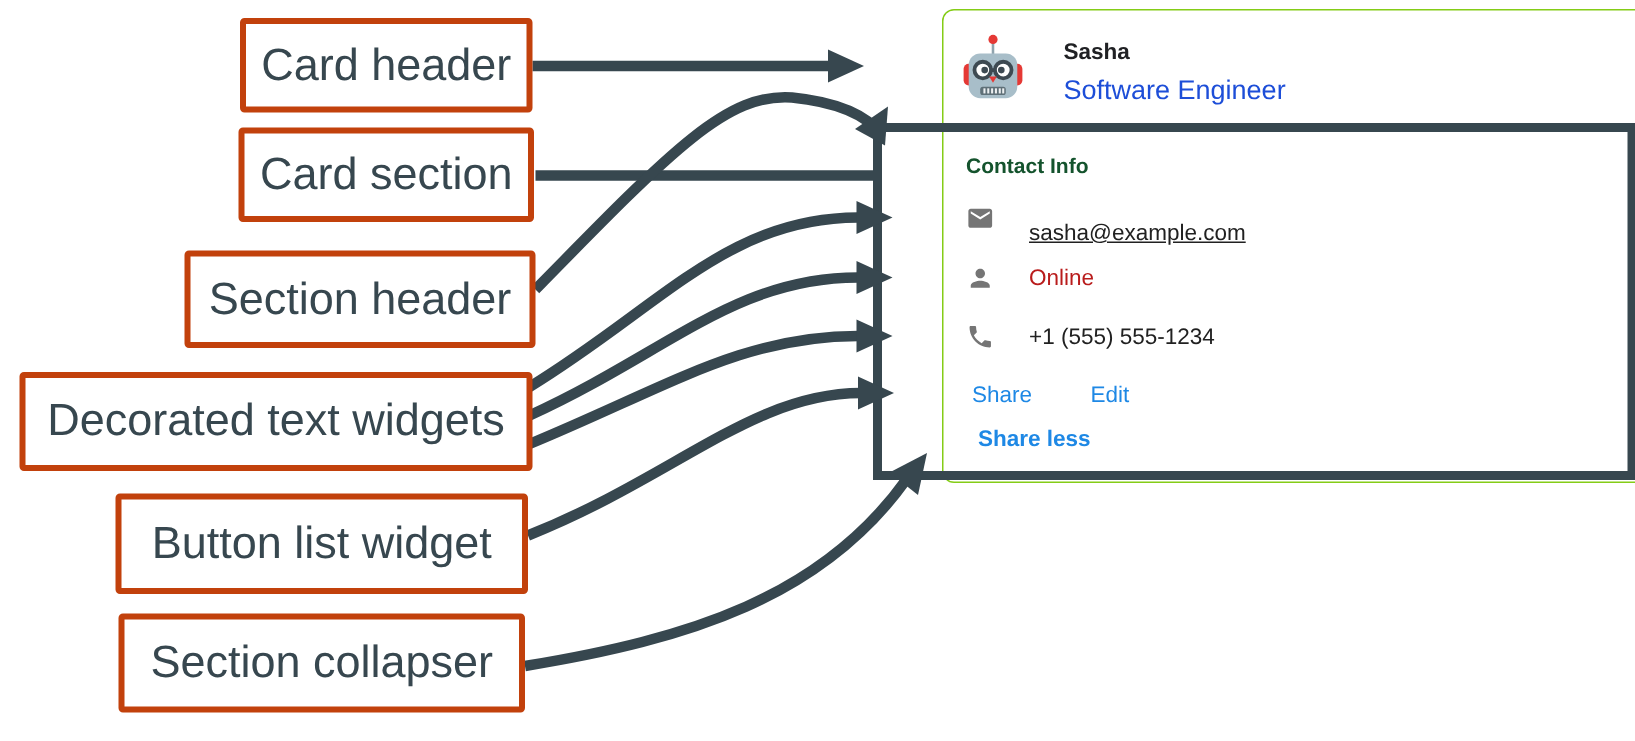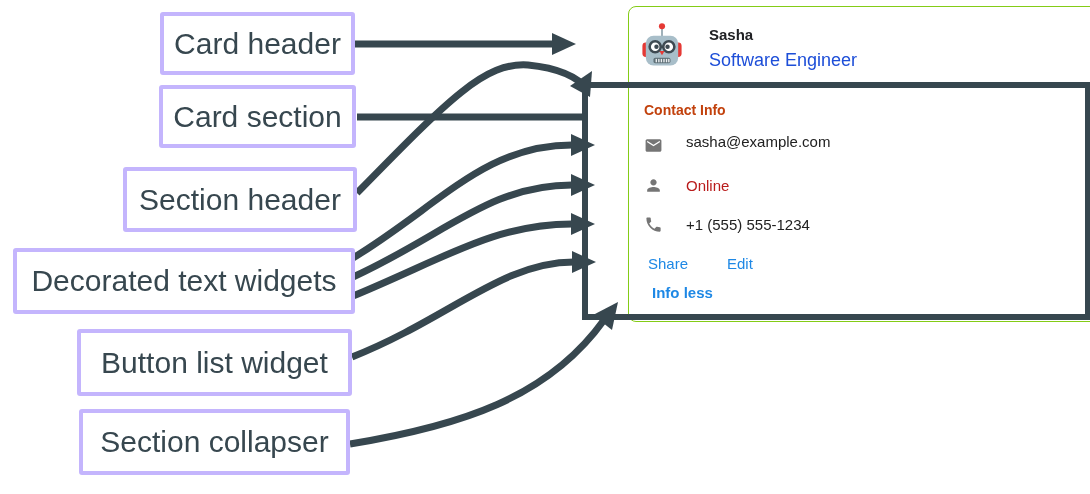--- a/index.html
+++ b/index.html
@@ -1,20 +1,20 @@
 <!DOCTYPE html>
 <html><head>
 <meta charset="utf-8">
 <style>
   html,body{margin:0;padding:0;background:#fff;}
   #page{position:relative;width:1090px;height:494px;background:#fff;overflow:hidden;
         font-family:"Liberation Sans","DejaVu Sans",sans-serif;}
 
   
-  .label-box{position:absolute;box-sizing:border-box;border:4px solid #c4b5fd;border-radius:3px;
+  .label-box{position:absolute;box-sizing:border-box;border:4px solid #c2410c;border-radius:3px;
              background:#fff;display:flex;align-items:center;justify-content:center;
              font-size:30px;color:#37474F;white-space:nowrap;z-index:3;}
   .lb1{left:160px;top:12px;width:195px;height:63px;}
   .lb2{left:159px;top:85px;width:197px;height:63px;}
   .lb3{left:123px;top:167px;width:234px;height:65px;}
   .lb4{left:13px;top:248px;width:342px;height:66px;}
   .lb5{left:77px;top:329px;width:275px;height:67px;}
   .lb6{left:79px;top:409px;width:271px;height:66px;}
 
   
@@ -22,25 +22,25 @@
   #arrows path{fill:none;stroke:#37474F;stroke-width:7;}
   #arrows polygon{fill:#37474F;stroke:none;}
   #arrows rect{fill:none;stroke:#37474F;stroke-width:6;}
 
   
   .card{position:absolute;left:588px;top:6px;width:496px;height:316px;box-sizing:border-box;
         background:#fff;border:1px solid #84cc16;border-radius:8px;z-index:1;margin-left:40px;}
   .avatar{position:absolute;left:12px;top:15px;}
   .name{position:absolute;left:80px;top:19px;font-size:15px;font-weight:600;color:#202124;}
   .role{position:absolute;left:80px;top:43px;font-size:18px;color:#1d4ed8;}
-  .section-title{position:absolute;left:15px;top:95px;font-size:14px;font-weight:600;color:#c2410c;}
+  .section-title{position:absolute;left:15px;top:95px;font-size:14px;font-weight:600;color:#14532d;}
   .row-icon{position:absolute;left:15px;}
   .ri-email{top:129px;} .ri-person{top:169px;} .ri-phone{top:208px;}
   .row-text{position:absolute;left:57px;font-size:15px;color:#212121;line-height:18px;}
-  .rt-email{top:126px;} .rt-person{top:170px;color:#b91c1c;} .rt-phone{top:209px;}
+  .rt-email{top:140px;text-decoration:underline;} .rt-person{top:170px;color:#b91c1c;} .rt-phone{top:209px;}
   .btn{position:absolute;font-size:15px;font-weight:500;color:#1E88E5;cursor:pointer;}
   .btn-share{left:19px;top:248px;} .btn-edit{left:98px;top:248px;}
   .collapser{position:absolute;left:23px;top:277px;font-size:15px;font-weight:700;color:#1E88E5;cursor:pointer;}
 </style>
 </head>
 <body>
 
 <div id="page">
 
   <div class="card">
@@ -81,21 +81,21 @@
     </svg>
     <div class="row-text rt-person">Online</div>
 
     <svg class="row-icon ri-phone" width="19" height="19" viewBox="0 0 24 24" fill="#757575">
       <path d="M6.62 10.79c1.44 2.83 3.76 5.14 6.59 6.59l2.2-2.2c.27-.27.67-.36 1.02-.24 1.12.37 2.33.57 3.57.57.55 0 1 .45 1 1V20c0 .55-.45 1-1 1-9.39 0-17-7.61-17-17 0-.55.45-1 1-1h3.5c.55 0 1 .45 1 1 0 1.25.2 2.45.57 3.57.11.35.03.74-.25 1.02l-2.2 2.2z"></path>
     </svg>
     <div class="row-text rt-phone">+1 (555) 555-1234</div>
 
     <span class="btn btn-share">Share</span>
     <span class="btn btn-edit">Edit</span>
-    <span class="collapser">Info less</span>
+    <span class="collapser">Share less</span>
   </div>
 
   <svg id="arrows" width="1090" height="494" viewBox="0 0 1090 494">
     <rect x="585" y="85" width="503" height="232"></rect>
 
     <g>
       <path d="M355 44 H554"></path>
       <polygon points="576,44 552,33 552,55"></polygon>
     </g>
 

